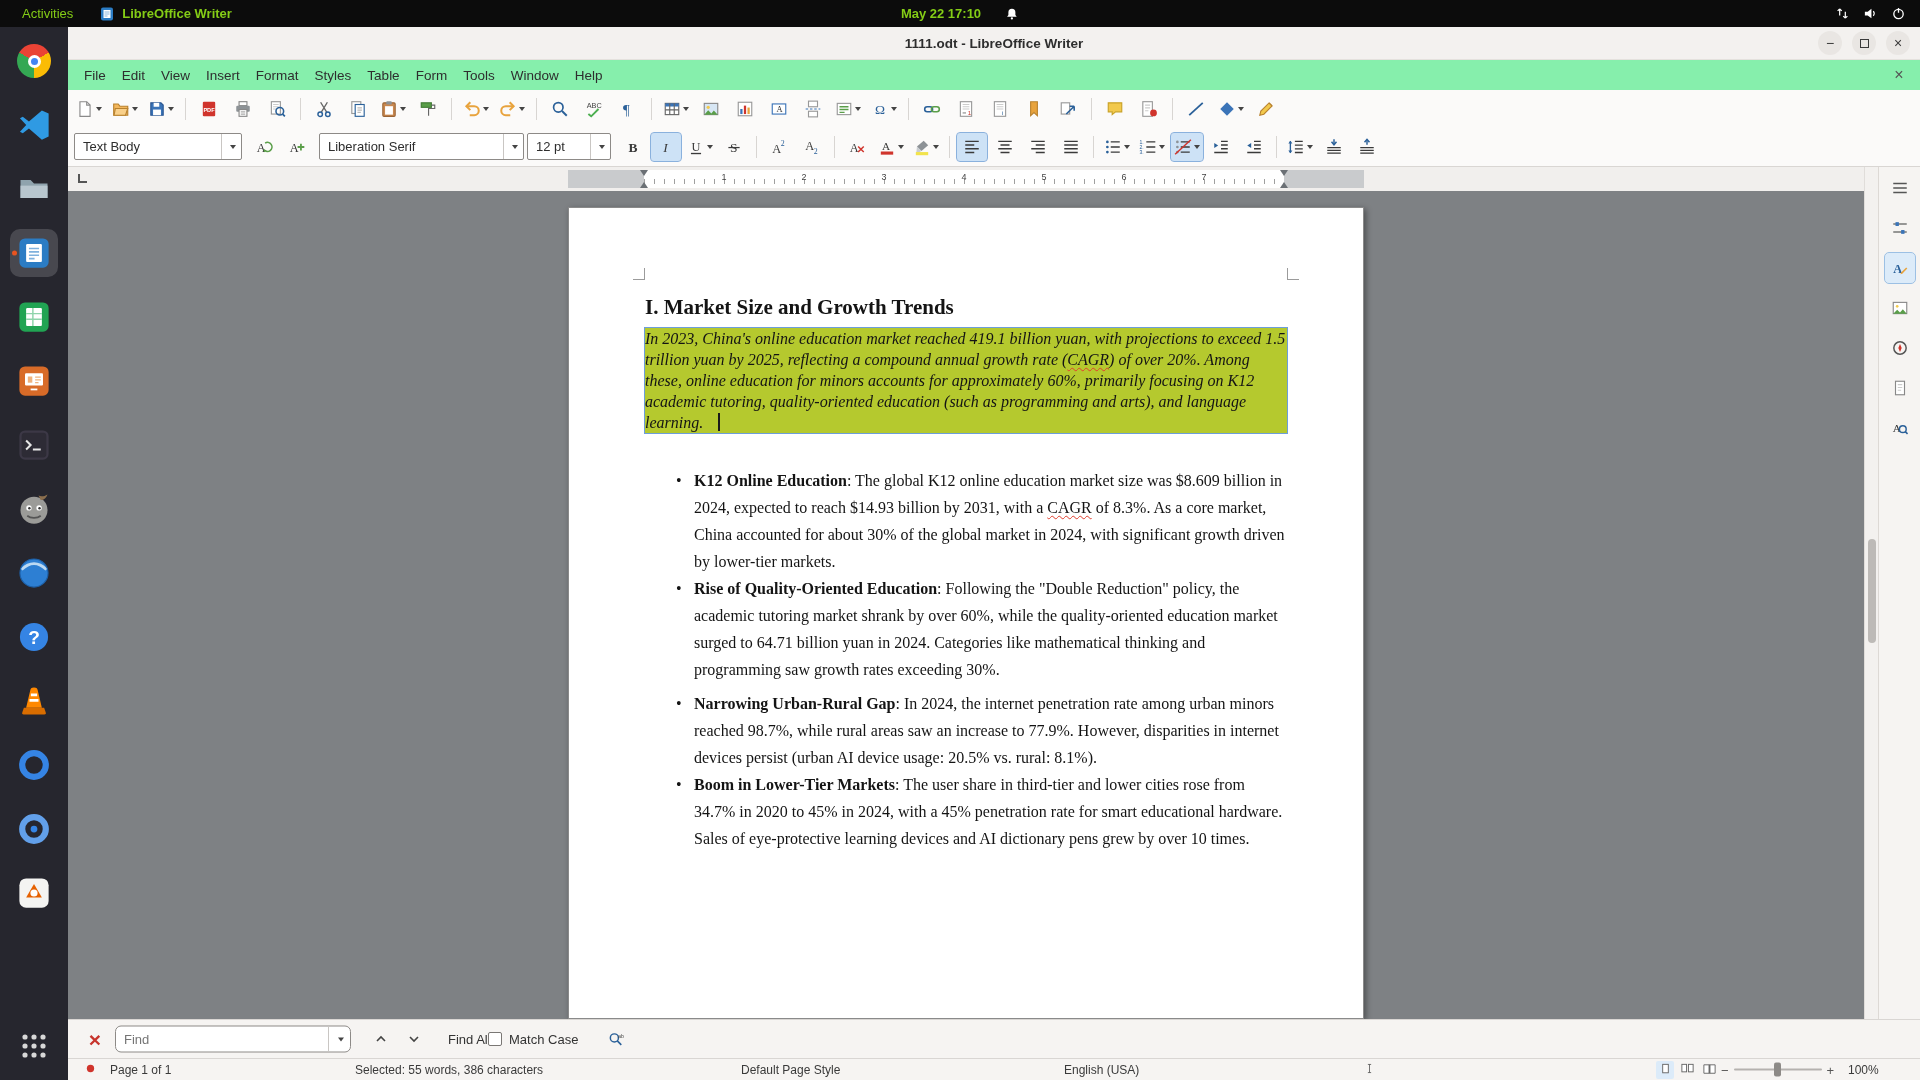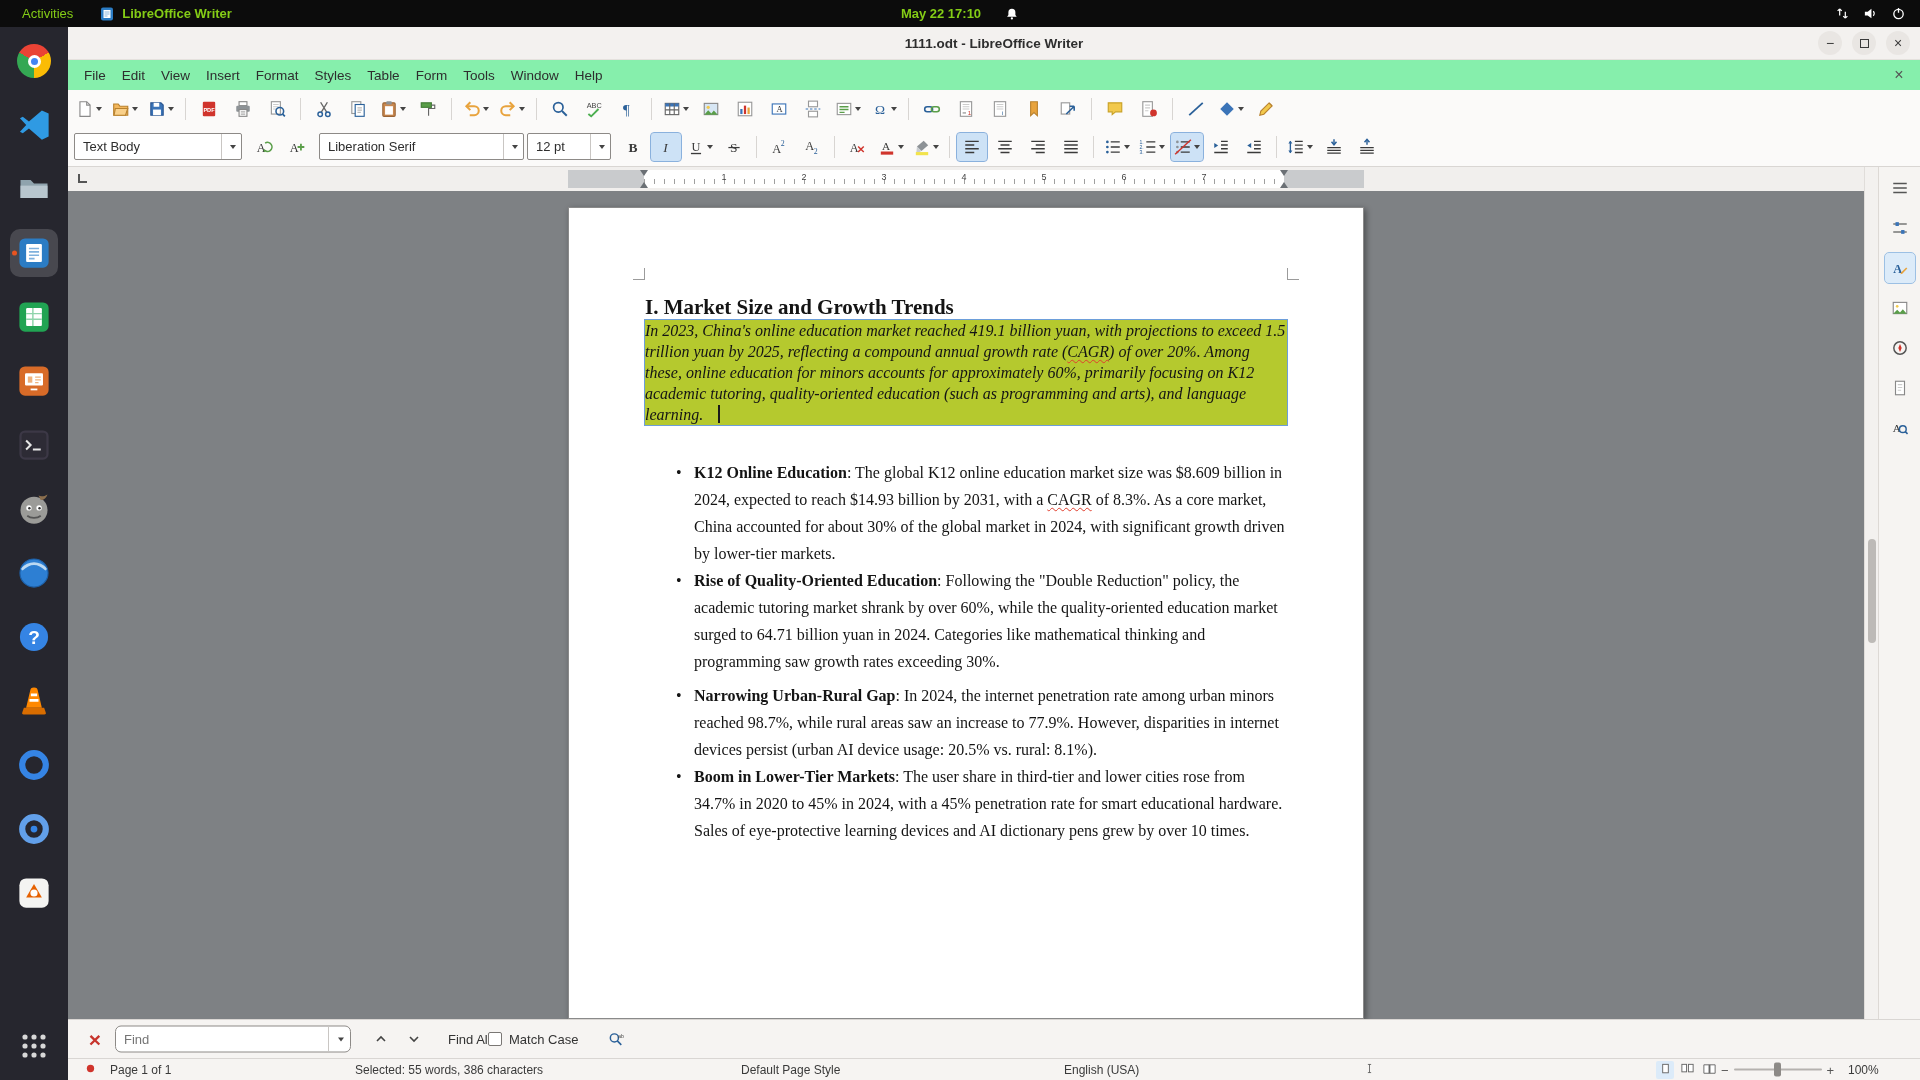--- a/index.html
+++ b/index.html
@@ -70,21 +70,21 @@
   .ind-bot{bottom:3px;border-left:4px solid transparent;border-right:4px solid transparent;border-bottom:6px solid #6b7075}
   .tabsel{position:absolute;left:10px;top:7px;width:9px;height:9px;border-left:2px solid #555;border-bottom:2px solid #555}
 
   .doc-area{flex:1;background:#7e8184;position:relative;overflow:hidden}
   .page{position:absolute;left:500px;top:16px;width:796px;height:812px;background:#fff;border:1px solid #8a8a8a;box-shadow:2px 2px 6px rgba(0,0,0,.4);padding:72px 76px 0;font-family:"Liberation Serif",serif;color:#141414}
   .cmark{position:absolute;width:12px;height:12px}
   .cmark.tl{left:64px;top:60px;border-right:1px solid #9b9b9b;border-bottom:1px solid #9b9b9b}
   .cmark.tr{right:64px;top:60px;border-left:1px solid #9b9b9b;border-bottom:1px solid #9b9b9b}
   .doc-h1{font-size:21px;line-height:26px;font-weight:bold;margin-top:14px}
   .doc-h2{font-size:17px;line-height:21px;font-weight:bold;margin-top:13px}
-  .doc-para-hl{font-style:italic;font-size:16px;line-height:21px;}
+  .doc-para-hl{font-style:italic;font-size:16px;line-height:21px;margin-top:8px}
   .sel-tail{display:inline-block;width:10px;height:16px;vertical-align:-3px}
   .caret-line{display:inline-block;width:2px;height:18px;background:#1a1a1a;vertical-align:-3px;margin-left:1px}
   .doc-ul{margin-top:34px;padding-left:49px;list-style:none}
   .doc-ul.tight{margin-top:7px}
   .doc-ul li{position:relative;font-size:16px;line-height:27px}
   .doc-ul li::before{content:"\2022";position:absolute;left:-18px}
   span.b{font-weight:bold}
   span.spell{text-decoration-line:underline;text-decoration-style:wavy;text-decoration-color:#e03e2d;text-decoration-thickness:1px;text-underline-offset:2px}
 
   .vscroll{width:14px;background:#f3f1ef;border-left:1px solid #e0ddda;position:relative}

